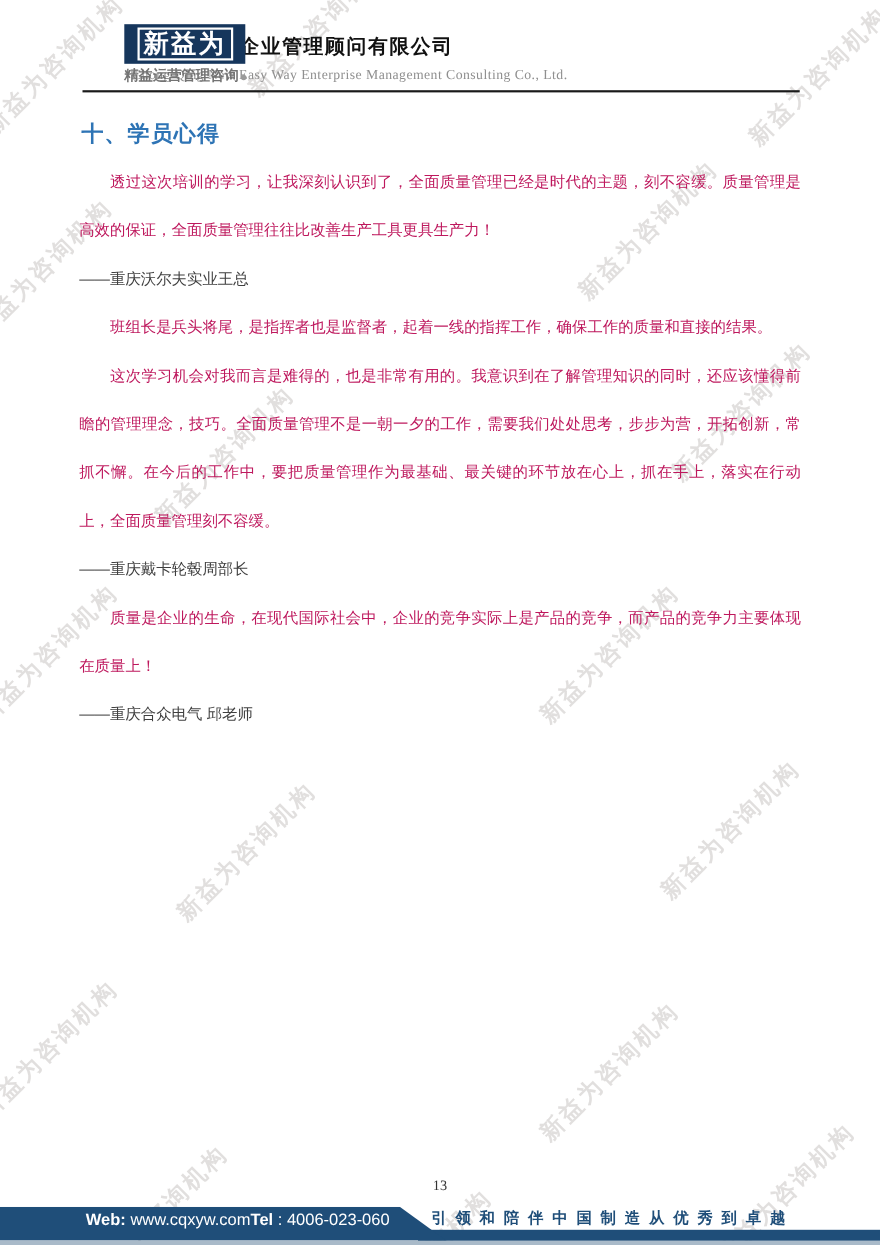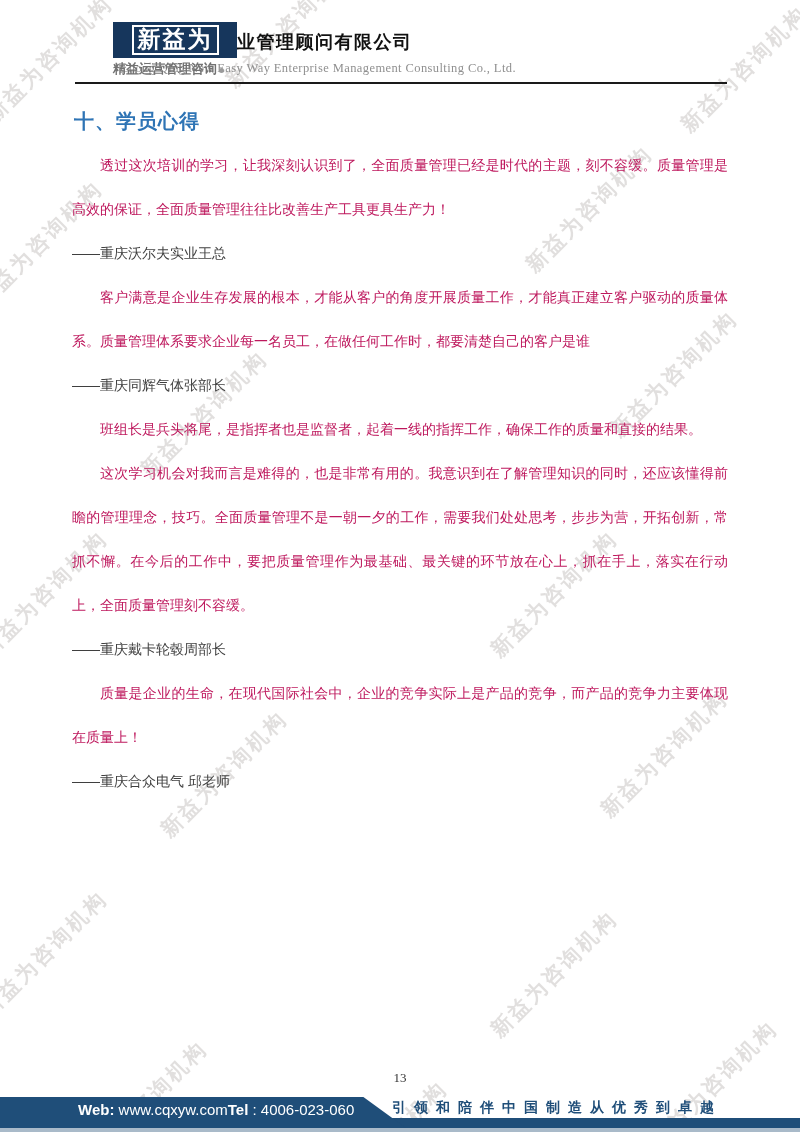--- a/index.html
+++ b/index.html
@@ -6,21 +6,21 @@
   html,body { background:#fff; }
   body { font-family:"Liberation Sans","DejaVu Sans",sans-serif; }
   .page { position:relative; width:800px; height:1132px; background:#fff; overflow:hidden; margin:0 auto; }
 
   
   .wm-layer { position:absolute; inset:0; pointer-events:none; z-index:1; }
   .wm { position:absolute; font-size:21px; letter-spacing:3px; color:rgba(155,150,145,0.30);
         transform:rotate(-45deg); white-space:nowrap; font-weight:bold; }
 
   
-  .logo-box { position:absolute; left:113px; top:22px; width:124px; height:36px; background:#16365c;
+  .logo-box { position:absolute; left:113px; top:22px; width:110px; height:36px; background:#16365c;
               display:flex; align-items:center; justify-content:center; z-index:3; }
   .logo-box span { color:#fff; font-weight:bold; font-size:23px; letter-spacing:2px;
                    border:2px solid #fff; padding:0px 4px; line-height:1.1; }
   .logo-tagline { position:absolute; left:113px; top:60px; width:118px; z-index:3;
                   color:#737373; font-weight:bold; font-size:13px; white-space:nowrap; }
   .logo-dot { display:inline-block; width:5px; height:5px; border-radius:50%; background:#9a9a9a;
               margin-left:2px; vertical-align:baseline; }
   .company-wrap { position:absolute; left:120px; right:60px; top:30px; text-align:left; z-index:2; }
   .company-cn { font-size:18px; font-weight:bold; color:#111; letter-spacing:1.5px; }
   .company-en { margin-top:7px; font-family:"Liberation Serif","DejaVu Serif",serif;
@@ -82,24 +82,20 @@
   </div>
 
   <div class="doc-body">
     <h2 class="section-title">十、学员心得</h2>
 
     <section>
       <p class="t-text">透过这次培训的学习，让我深刻认识到了，全面质量管理已经是时代的主题，刻不容缓。质量管理是高效的保证，全面质量管理往往比改善生产工具更具生产力！</p>
       <p class="t-attr">——重庆沃尔夫实业王总</p>
     </section>
     <section>
-      <p class="t-text">客户满意是企业生存发展的根本，才能从客户的角度开展质量工作，才能真正建立客户驱动的质量体系。质量管理体系要求企业每一名员工，在做任何工作时，都要清楚自己的客户是谁</p>
-      <p class="t-attr">——重庆同辉气体张部长</p>
-    </section>
-    <section>
       <p class="t-text">班组长是兵头将尾，是指挥者也是监督者，起着一线的指挥工作，确保工作的质量和直接的结果。</p>
     </section>
     <section>
       <p class="t-text">这次学习机会对我而言是难得的，也是非常有用的。我意识到在了解管理知识的同时，还应该懂得前瞻的管理理念，技巧。全面质量管理不是一朝一夕的工作，需要我们处处思考，步步为营，开拓创新，常抓不懈。在今后的工作中，要把质量管理作为最基础、最关键的环节放在心上，抓在手上，落实在行动上，全面质量管理刻不容缓。</p>
       <p class="t-attr">——重庆戴卡轮毂周部长</p>
     </section>
     <section>
       <p class="t-text">质量是企业的生命，在现代国际社会中，企业的竞争实际上是产品的竞争，而产品的竞争力主要体现在质量上！</p>
       <p class="t-attr">——重庆合众电气 邱老师</p>
     </section>

